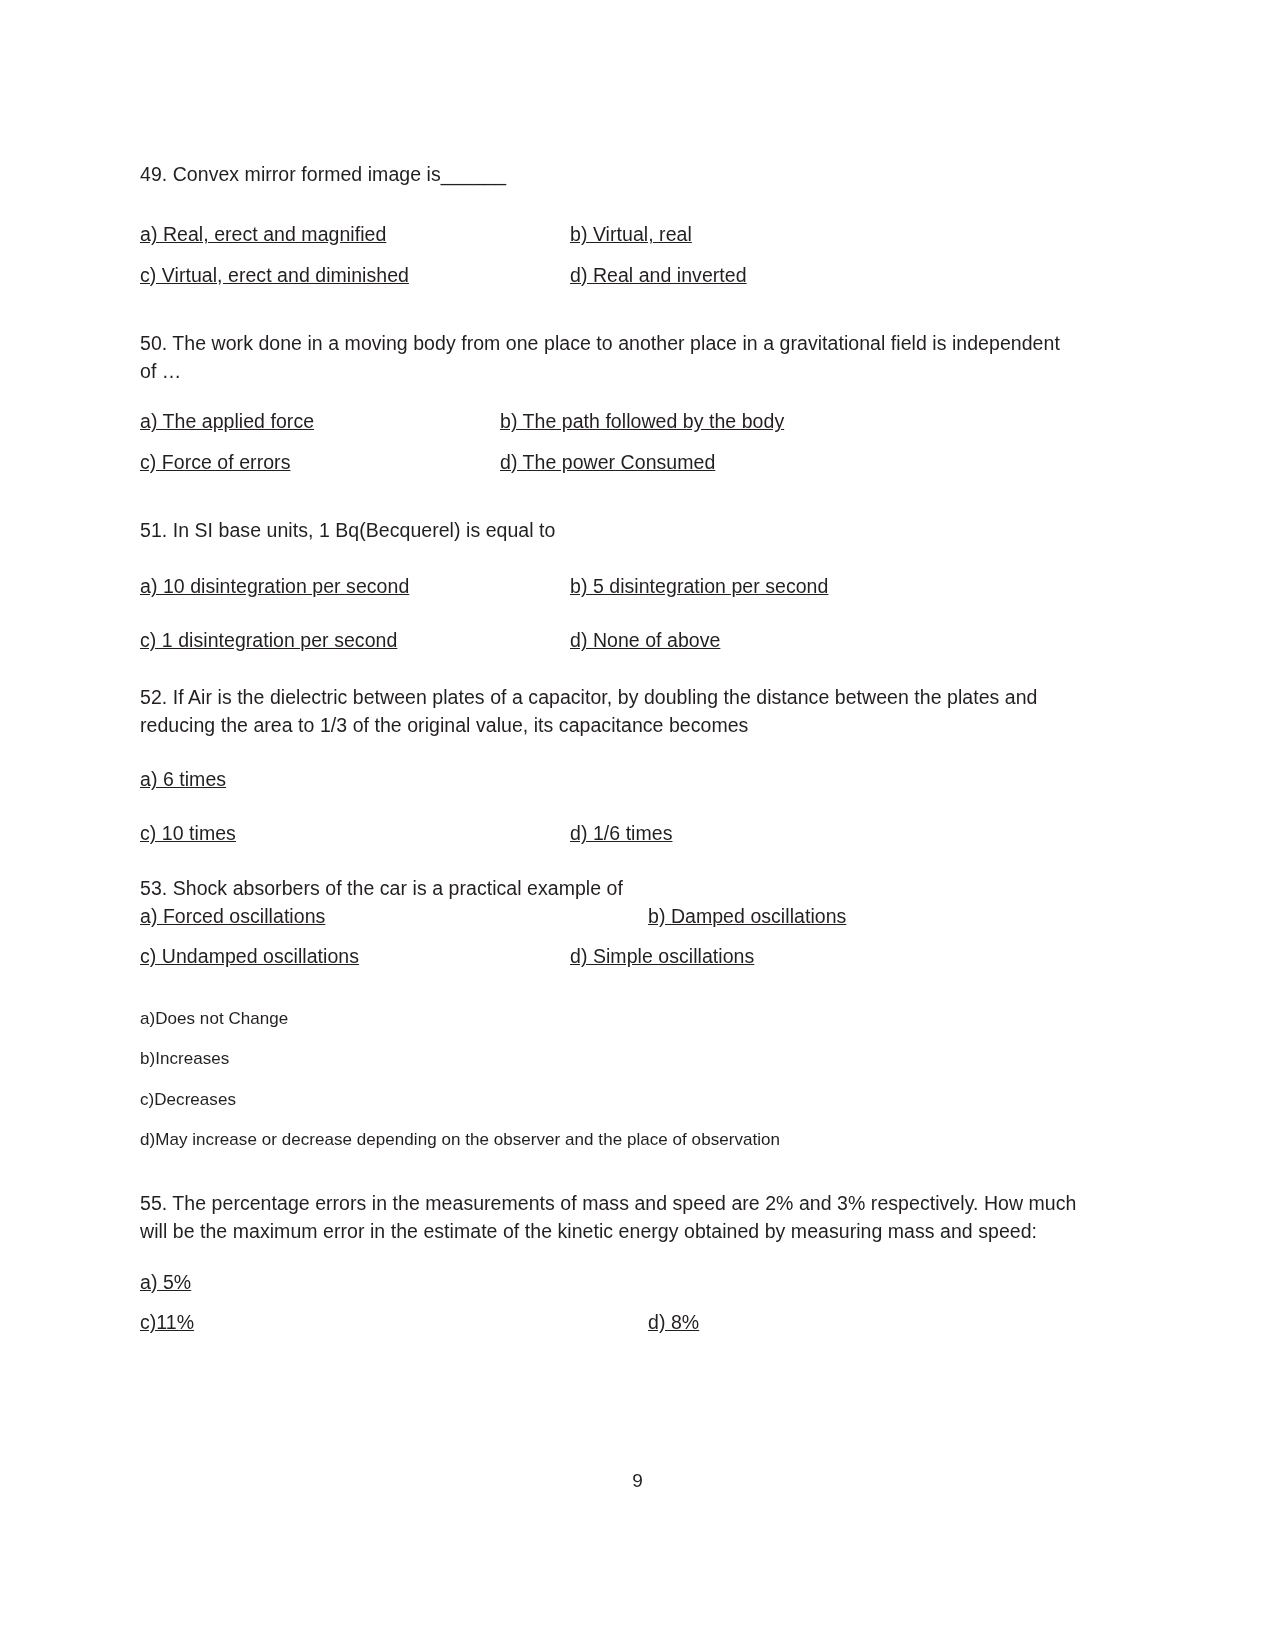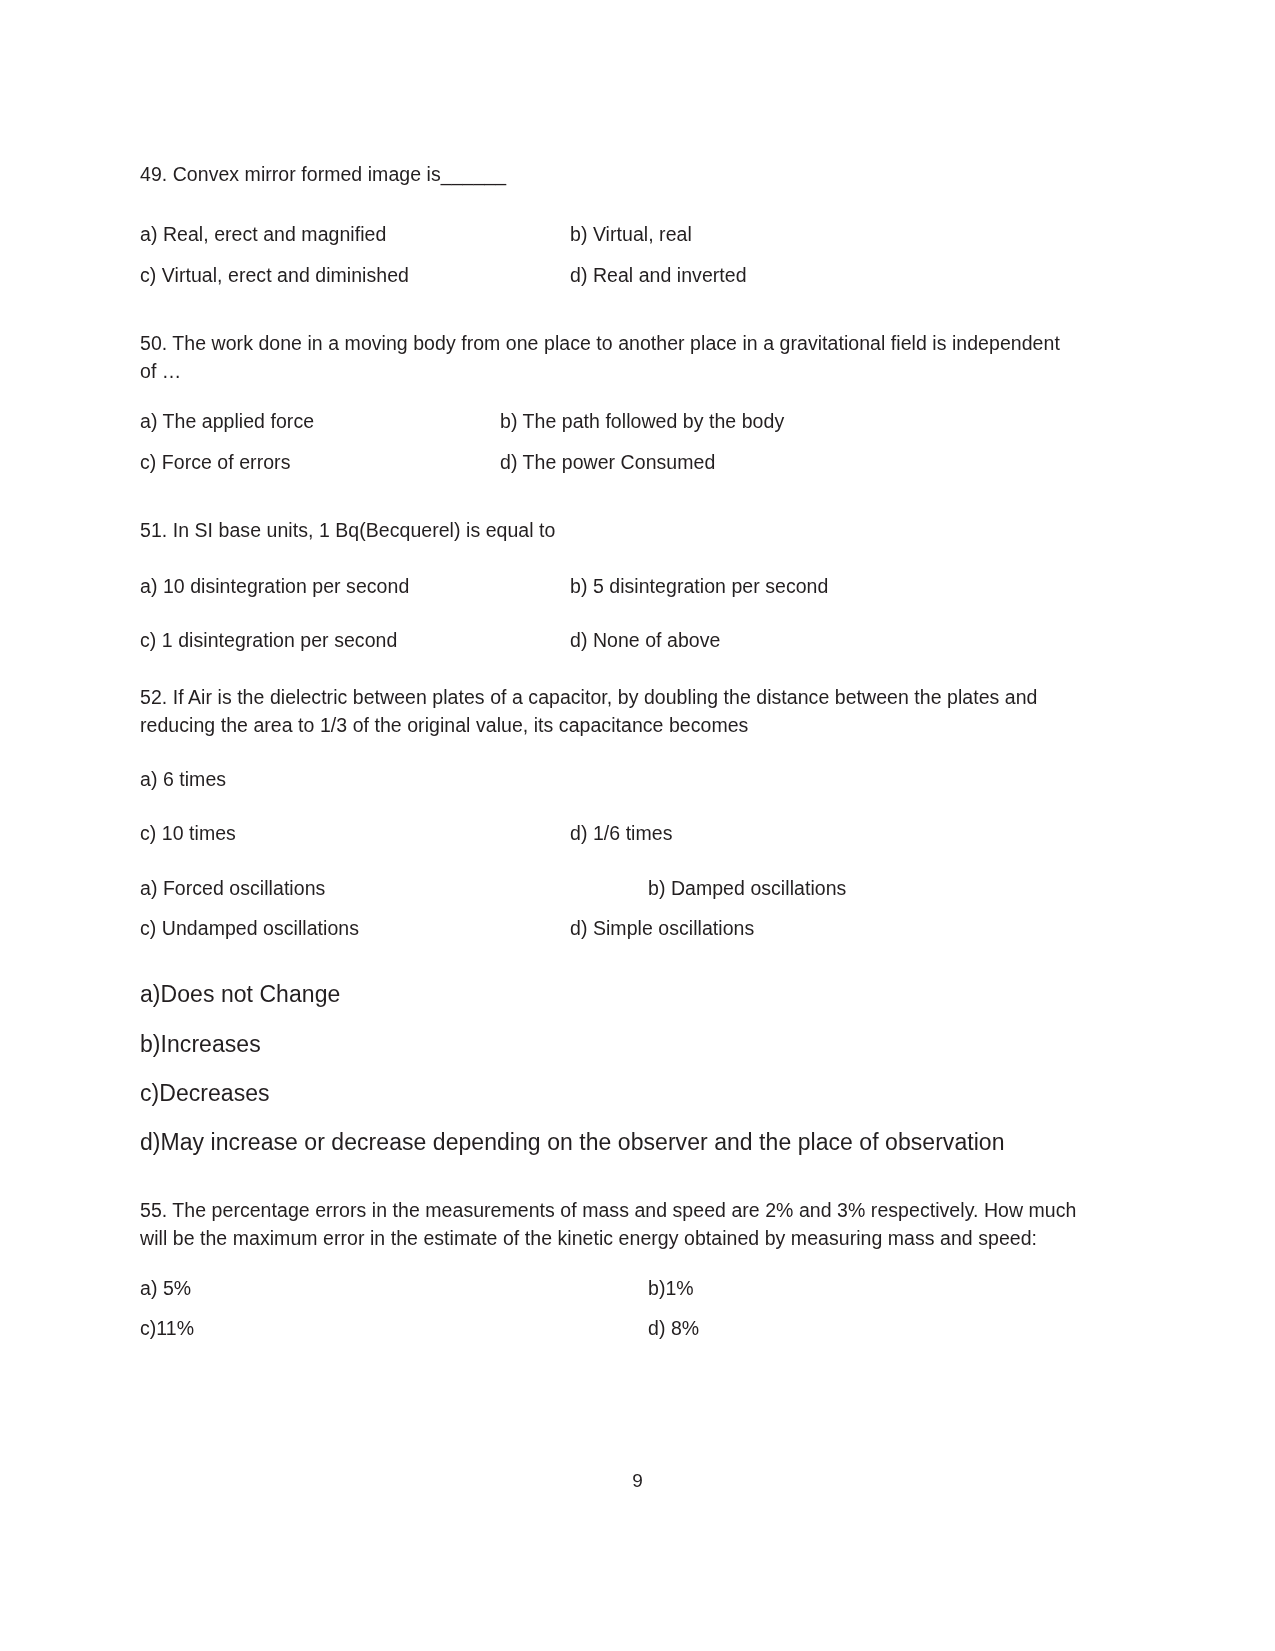--- a/index.html
+++ b/index.html
@@ -37,27 +37,28 @@
     color: #231f20;
     margin: 0;
     letter-spacing: 0.05px;
   }
   .opt-row {
     display: flex;
     font-size: 19.5px;
     line-height: 1.45;
     color: #231f20;
     letter-spacing: 0.05px;
+    text-decoration: underline;
   }
   .opt-a { width: 430px; flex: 0 0 430px; }
   .opt-a.narrow { width: 360px; flex: 0 0 360px; }
   .opt-a.wide { width: 508px; flex: 0 0 508px; }
   .opt-b { flex: 1 1 auto; }
   .opt-line {
-    font-size: 23px;
+    font-size: 17px;
     line-height: 1.45;
     color: #231f20;
     letter-spacing: 0.05px;
   }
   .sp-12 { height: 12px; }
   .sp-16 { height: 16px; }
   .sp-22 { height: 22px; }
   .sp-26 { height: 26px; }
   .sp-28 { height: 28px; }
   .sp-32 { height: 32px; }
@@ -136,20 +137,21 @@
       <div class="sp-26"></div>
       <div class="opt-row">
         <span class="opt-a">c) 10 times</span>
         <span class="opt-b">d) 1/6 times</span>
       </div>
     </div>
 
     <div class="sp-26"></div>
 
     <div class="q-block">
+      <p class="q-stem">53. Shock absorbers of the car is a practical example of</p>
       <div class="opt-row">
         <span class="opt-a wide">a) Forced oscillations</span>
         <span class="opt-b">b) Damped oscillations</span>
       </div>
       <div class="sp-12"></div>
       <div class="opt-row">
         <span class="opt-a">c) Undamped oscillations</span>
         <span class="opt-b">d) Simple oscillations</span>
       </div>
     </div>
@@ -166,21 +168,20 @@
       <div class="opt-line">d)May increase or decrease depending on the observer and the place of observation</div>
     </div>
 
     <div class="sp-36"></div>
 
     <div class="q-block">
       <p class="q-stem">55. The percentage errors in the measurements of mass and speed are 2% and 3% respectively. How much will be the maximum error in the estimate of the kinetic energy obtained by measuring mass and speed:</p>
       <div class="sp-22"></div>
       <div class="opt-row">
         <span class="opt-a wide">a) 5%</span>
-        <span class="opt-b">b)1%</span>
       </div>
       <div class="sp-12"></div>
       <div class="opt-row">
         <span class="opt-a wide">c)11%</span>
         <span class="opt-b">d) 8%</span>
       </div>
     </div>
 
   </div>
 

